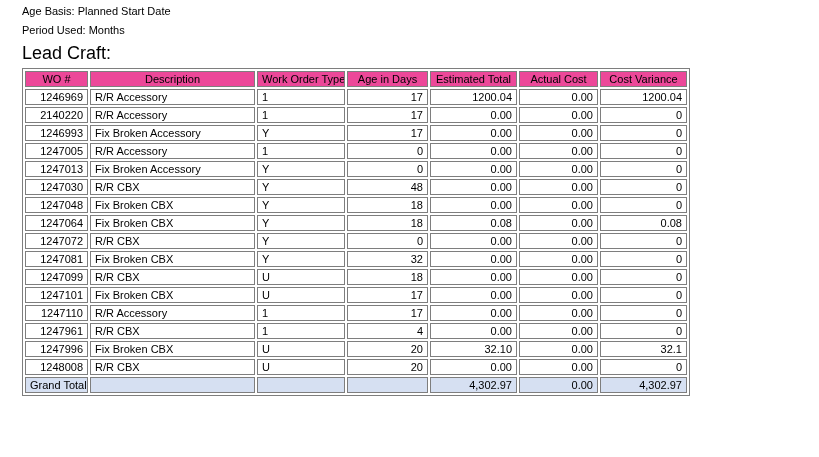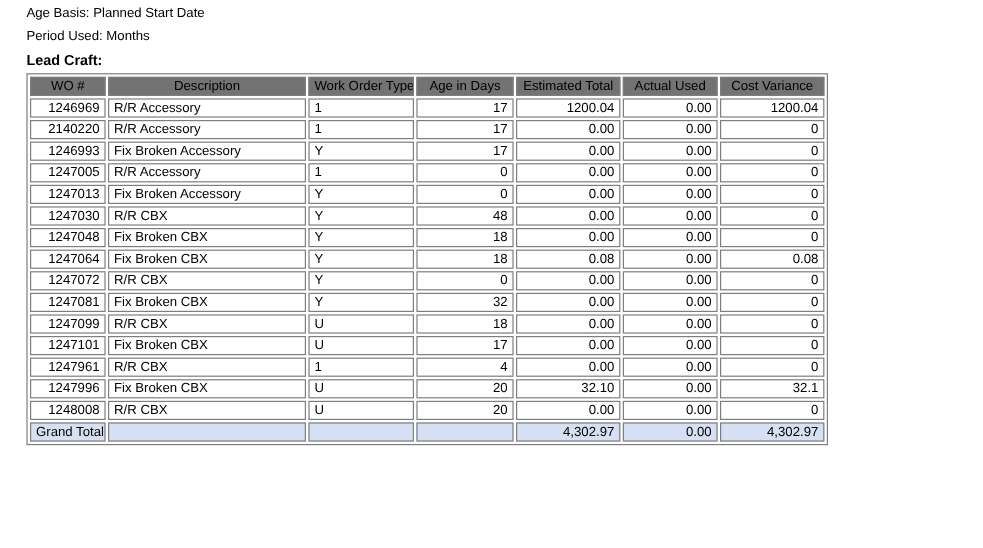--- a/index.html
+++ b/index.html
@@ -15,22 +15,22 @@
   .page {
     padding: 5px 0 0 22px;
   }
   .meta-line {
     font-size: 11px;
     line-height: 13px;
     margin: 0 0 6px 0;
     white-space: nowrap;
   }
   .section-title {
-    font-size: 12px;
-    font-weight: bold;
+    font-size: 18px;
+    font-weight: normal;
     margin: 0 0 4px 0;
     letter-spacing: 0px;
   }
   table.report {
     border-collapse: separate;
     border-spacing: 2px;
     background: #ffffff;
     border: 1px solid #7e7e7e;
     table-layout: fixed;
     width: 666px;
@@ -40,21 +40,21 @@
     border: 1px solid #7e7e7e;
     font-size: 11px;
     line-height: 13px;
     height: 16px;
     padding: 0 4px;
     white-space: nowrap;
     overflow: hidden;
     vertical-align: middle;
   }
   table.report th {
-    background: #737373;
+    background: #ec4899;
     font-weight: normal;
     text-align: center;
   }
   td.al-r { text-align: right; }
   td.al-l { text-align: left; }
   tr.total-row td { background: #d6e0f2; }
 </style>
 </head>
 <body>
 
@@ -75,21 +75,21 @@
       <col style="width:79px">
       <col style="width:87px">
     </colgroup>
     <thead>
       <tr>
         <th>WO #</th>
         <th>Description</th>
         <th>Work Order Type</th>
         <th>Age in Days</th>
         <th>Estimated Total</th>
-        <th>Actual Used</th>
+        <th>Actual Cost</th>
         <th>Cost Variance</th>
       </tr>
     </thead>
     <tbody id="table-body">
         <tr>
     <td class="al-r">1246969</td>
     <td class="al-l">R/R Accessory</td>
     <td class="al-l">1</td>
     <td class="al-r">17</td>
     <td class="al-r">1200.04</td>
@@ -183,20 +183,29 @@
     <td class="al-l">U</td>
     <td class="al-r">18</td>
     <td class="al-r">0.00</td>
     <td class="al-r">0.00</td>
     <td class="al-r">0</td>
   </tr>
         <tr>
     <td class="al-r">1247101</td>
     <td class="al-l">Fix Broken CBX</td>
     <td class="al-l">U</td>
+    <td class="al-r">17</td>
+    <td class="al-r">0.00</td>
+    <td class="al-r">0.00</td>
+    <td class="al-r">0</td>
+  </tr>
+        <tr>
+    <td class="al-r">1247110</td>
+    <td class="al-l">R/R Accessory</td>
+    <td class="al-l">1</td>
     <td class="al-r">17</td>
     <td class="al-r">0.00</td>
     <td class="al-r">0.00</td>
     <td class="al-r">0</td>
   </tr>
         <tr>
     <td class="al-r">1247961</td>
     <td class="al-l">R/R CBX</td>
     <td class="al-l">1</td>
     <td class="al-r">4</td>

